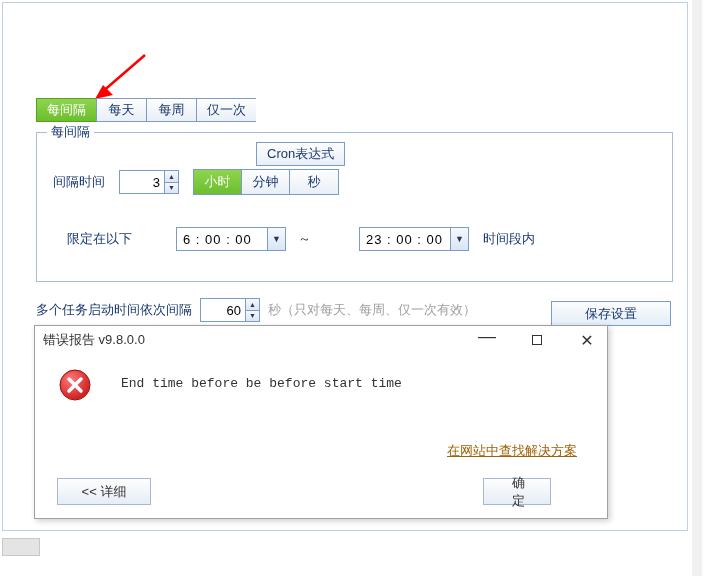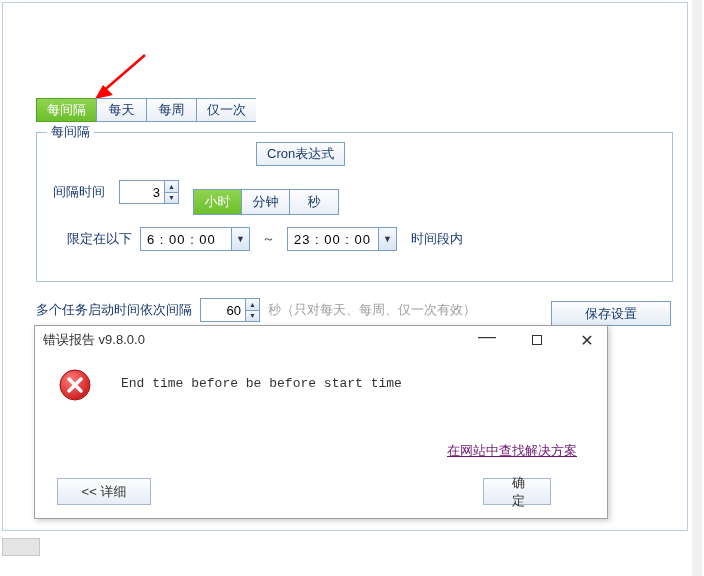--- a/index.html
+++ b/index.html
@@ -124,21 +124,20 @@
       font-size: 7px;
       color: #335;
       cursor: pointer;
     }
     .spinner .sp-btn:first-child { border-bottom: 1px solid #7a9cc6; }
 
     .unitbar {
       display: flex;
       border: 1px solid #7a9cc6;
       height: 26px;
-      margin-top: 20px;
     }
     .unit-btn {
       min-width: 48px;
       padding: 0 10px;
       border-right: 1px solid #7a9cc6;
       background: linear-gradient(#fdfdfd, #e9eff7);
       display: flex;
       align-items: center;
       justify-content: center;
       cursor: pointer;
@@ -149,20 +148,21 @@
       background: linear-gradient(#8fd450, #6bbf2d);
       color: #fff;
     }
 
     .timecombo {
       display: flex;
       align-items: stretch;
       height: 24px;
       border: 1px solid #7a9cc6;
       background: #eab308;
+      margin-left: 36px;
     }
     .timecombo input {
       width: 90px;
       border: none;
       outline: none;
       padding: 0 6px;
       font-size: 13px;
       letter-spacing: 1px;
     }
     .timecombo .dd {
@@ -254,21 +254,21 @@
       position: absolute;
       left: 86px; top: 22px;
       font-family: "Courier New", monospace;
       font-size: 13px;
       color: #333;
     }
     .help-link {
       position: absolute;
       right: 30px;
       top: 88px;
-      color: #701a75;
+      color: #a16207;
       text-decoration: underline;
       cursor: pointer;
       font-size: 13px;
     }
     .dlg-btn {
       position: absolute;
       height: 27px;
       border: 1px solid #a5b8d0;
       background: linear-gradient(#fdfdfd, #e6edf6);
       display: flex;

